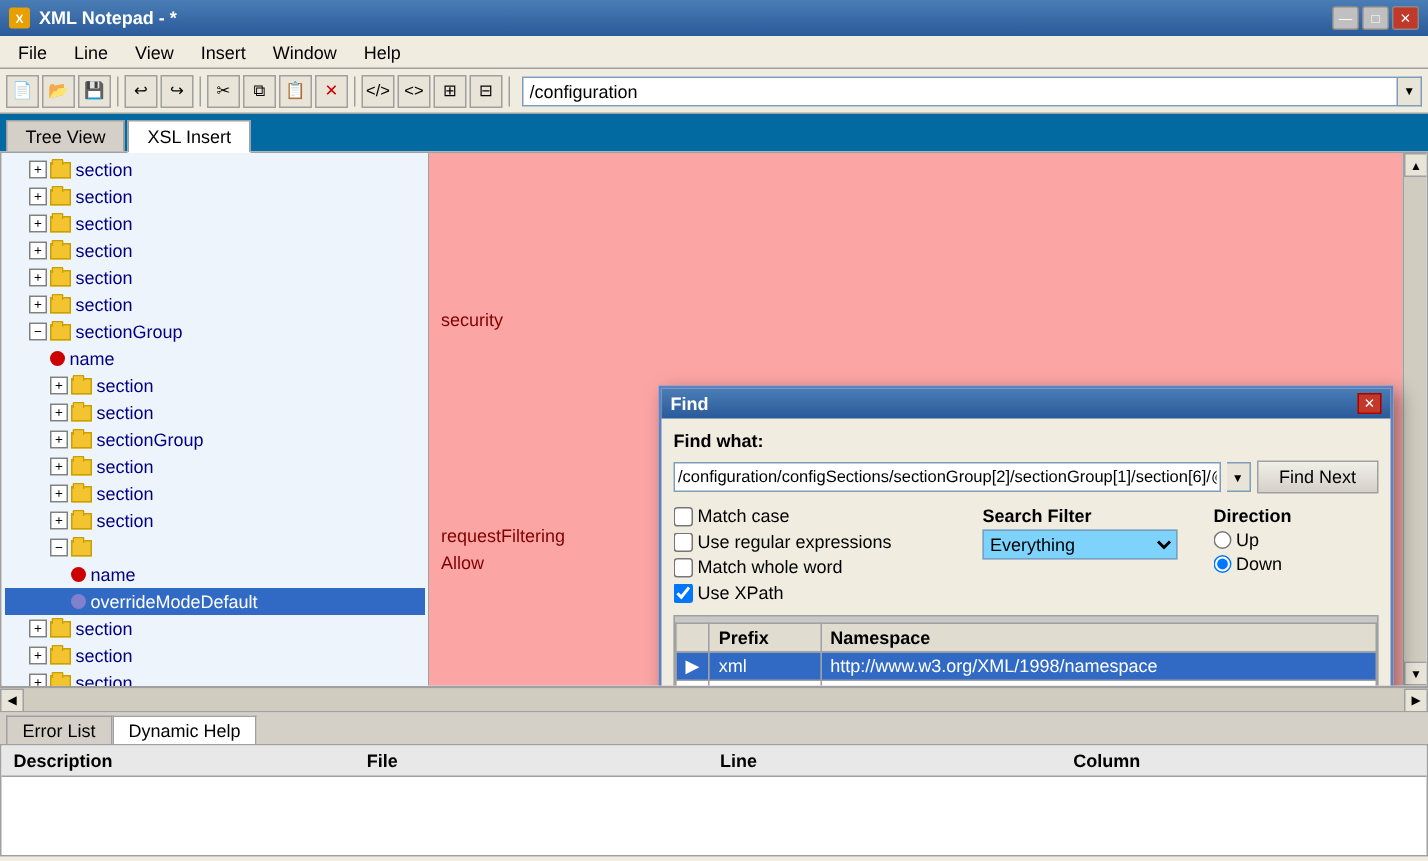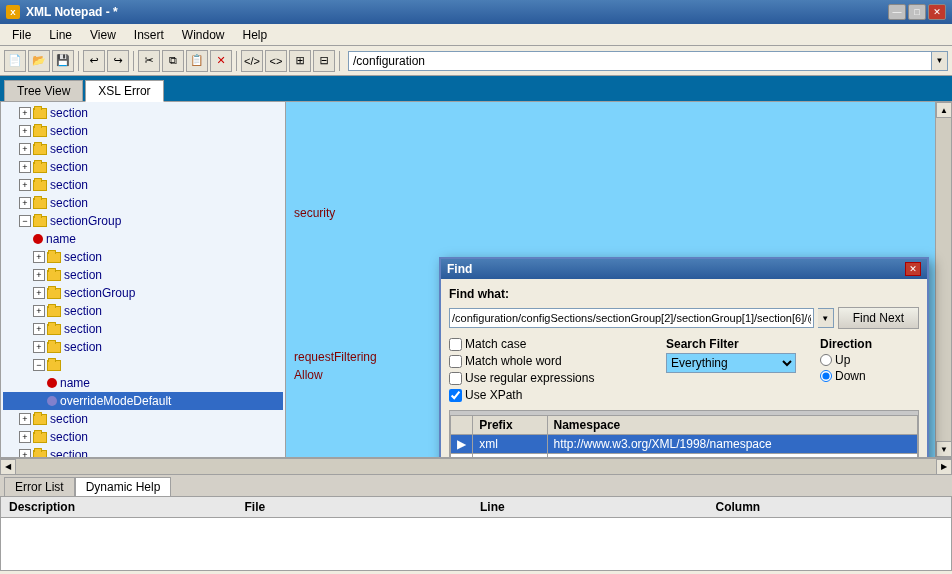--- a/index.html
+++ b/index.html
@@ -166,21 +166,21 @@
       flex-shrink: 0;
     }
     .tree-label { font-size: 12px; color: #000080; }
     .tree-item.selected .tree-label { color: white; }
 
     
     .value-panel {
       flex: 1;
       overflow: auto;
       padding: 4px;
-      background: #7dd3fc;
+      background: #fca5a5;
     }
     .value-row {
       display: flex;
       height: 18px;
       align-items: center;
     }
     .value-text { font-size: 12px; color: #800000; padding-left: 4px; }
 
     
     .bottom-area {
@@ -255,21 +255,21 @@
       background: linear-gradient(to bottom, #f0f0e8, #d4d0c8);
       border: 1px solid #a0a0a0;
       cursor: pointer;
       font-size: 12px;
       white-space: nowrap;
     }
     .find-checkbox-row { display: flex; align-items: center; gap: 3px; }
     .find-checkbox { width: 13px; height: 13px; }
     .find-cb-label { font-size: 12px; }
 
-    .find-filter-area { margin-left: 31px; }
+    .find-filter-area { margin-left: 20px; }
     .find-filter-label { font-size: 12px; font-weight: bold; margin-bottom: 2px; }
     .find-select {
       width: 130px; height: 20px;
       border: 1px solid #7f9db9;
       background: #7dd3fc;
       font-size: 12px;
     }
 
     .direction-group { margin-left: auto; }
     .direction-label { font-size: 12px; font-weight: bold; margin-bottom: 2px; }
@@ -377,21 +377,21 @@
   <div class="tb-path-bar">
     <input class="tb-path-input" value="/configuration" style="">
     <div class="tb-path-arrow">▼</div>
   </div>
 </div>
 
 <div class="main-area">
 
   <div class="tab-bar">
     <div class="tab">Tree View</div>
-    <div class="tab active">XSL Error</div>
+    <div class="tab active">XSL Insert</div>
   </div>
 
   <div class="content-area" style="position:relative;">
 
     <div class="tree-panel">
 
       <div class="tree-item">
         <span style="display:inline-block;width:14px;"></span>
         <div class="tree-expander">+</div>
         <div class="folder-icon"></div>
@@ -553,25 +553,25 @@
 
         <div style="display:flex;gap:16px;">
 
           <div style="display:flex;flex-direction:column;gap:3px;min-width:170px;">
             <div class="find-checkbox-row">
               <input type="checkbox" class="find-checkbox" style="">
               <span class="find-cb-label">Match case</span>
             </div>
             <div class="find-checkbox-row">
               <input type="checkbox" class="find-checkbox" style="">
-              <span class="find-cb-label">Match whole word</span>
+              <span class="find-cb-label">Use regular expressions</span>
             </div>
             <div class="find-checkbox-row">
               <input type="checkbox" class="find-checkbox" style="">
-              <span class="find-cb-label">Use regular expressions</span>
+              <span class="find-cb-label">Match whole word</span>
             </div>
             <div class="find-checkbox-row">
               <input type="checkbox" class="find-checkbox" checked="" style="">
               <span class="find-cb-label">Use XPath</span>
             </div>
           </div>
 
           <div class="find-filter-area">
             <div class="find-filter-label">Search Filter</div>
             <select class="find-select">

